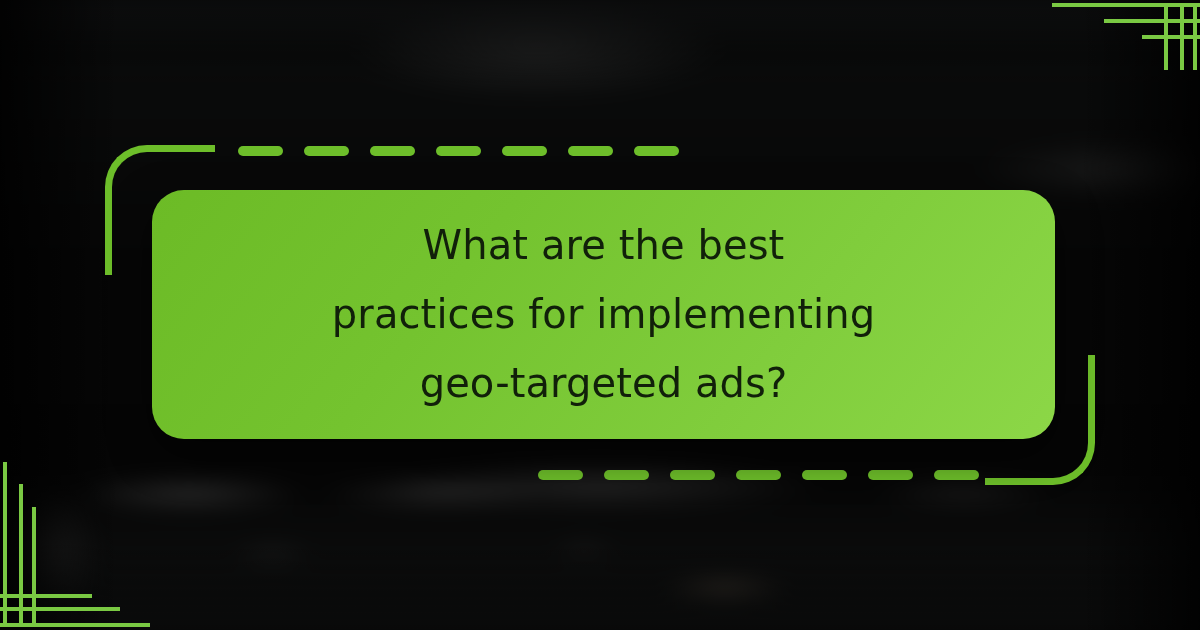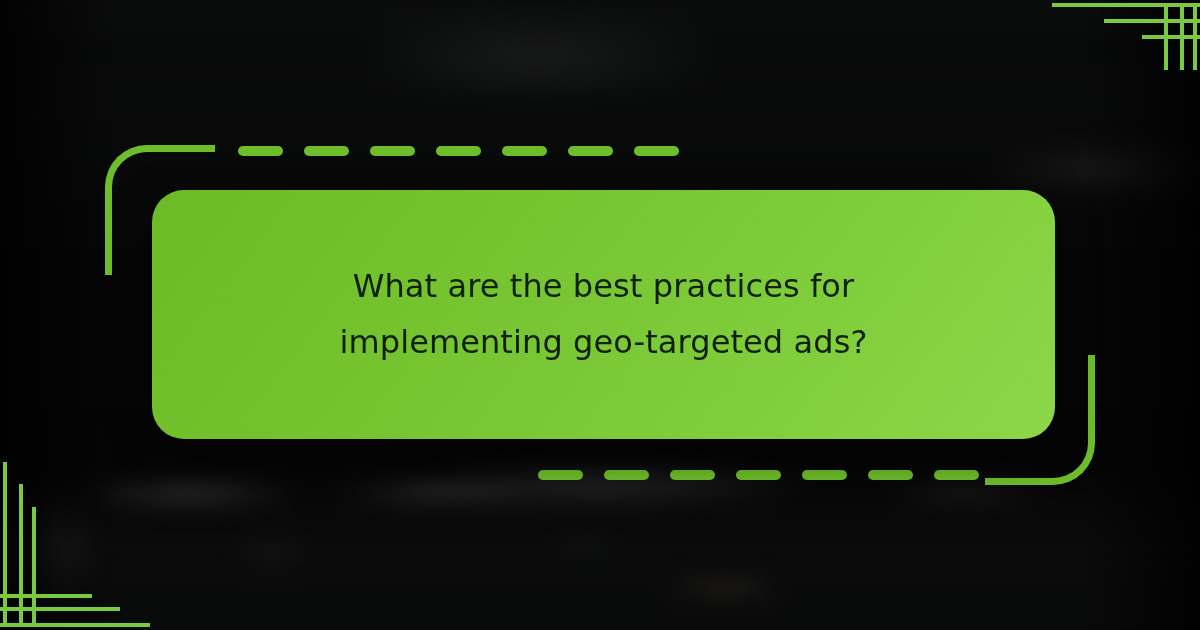--- a/index.html
+++ b/index.html
@@ -82,21 +82,21 @@
     position:absolute;
     left:152px; top:190px;
     width:903px; height:249px;
     border-radius:32px;
     background:linear-gradient(128deg,#6cbb26 0%, #74c32f 34%, #80cd3c 68%, #8cd747 100%);
     box-shadow:0 16px 42px rgba(0,0,0,0.55);
     display:flex; align-items:center; justify-content:center;
   }
   .card-text {
     color:#11200a;
-    font-size:32px;
+    font-size:40px;
     line-height:1.72;
     font-weight:400;
     text-align:center;
     letter-spacing:0.1px;
     max-width:600px;
     padding:0 28px;
   }
 </style>
 </head>
 <body>

